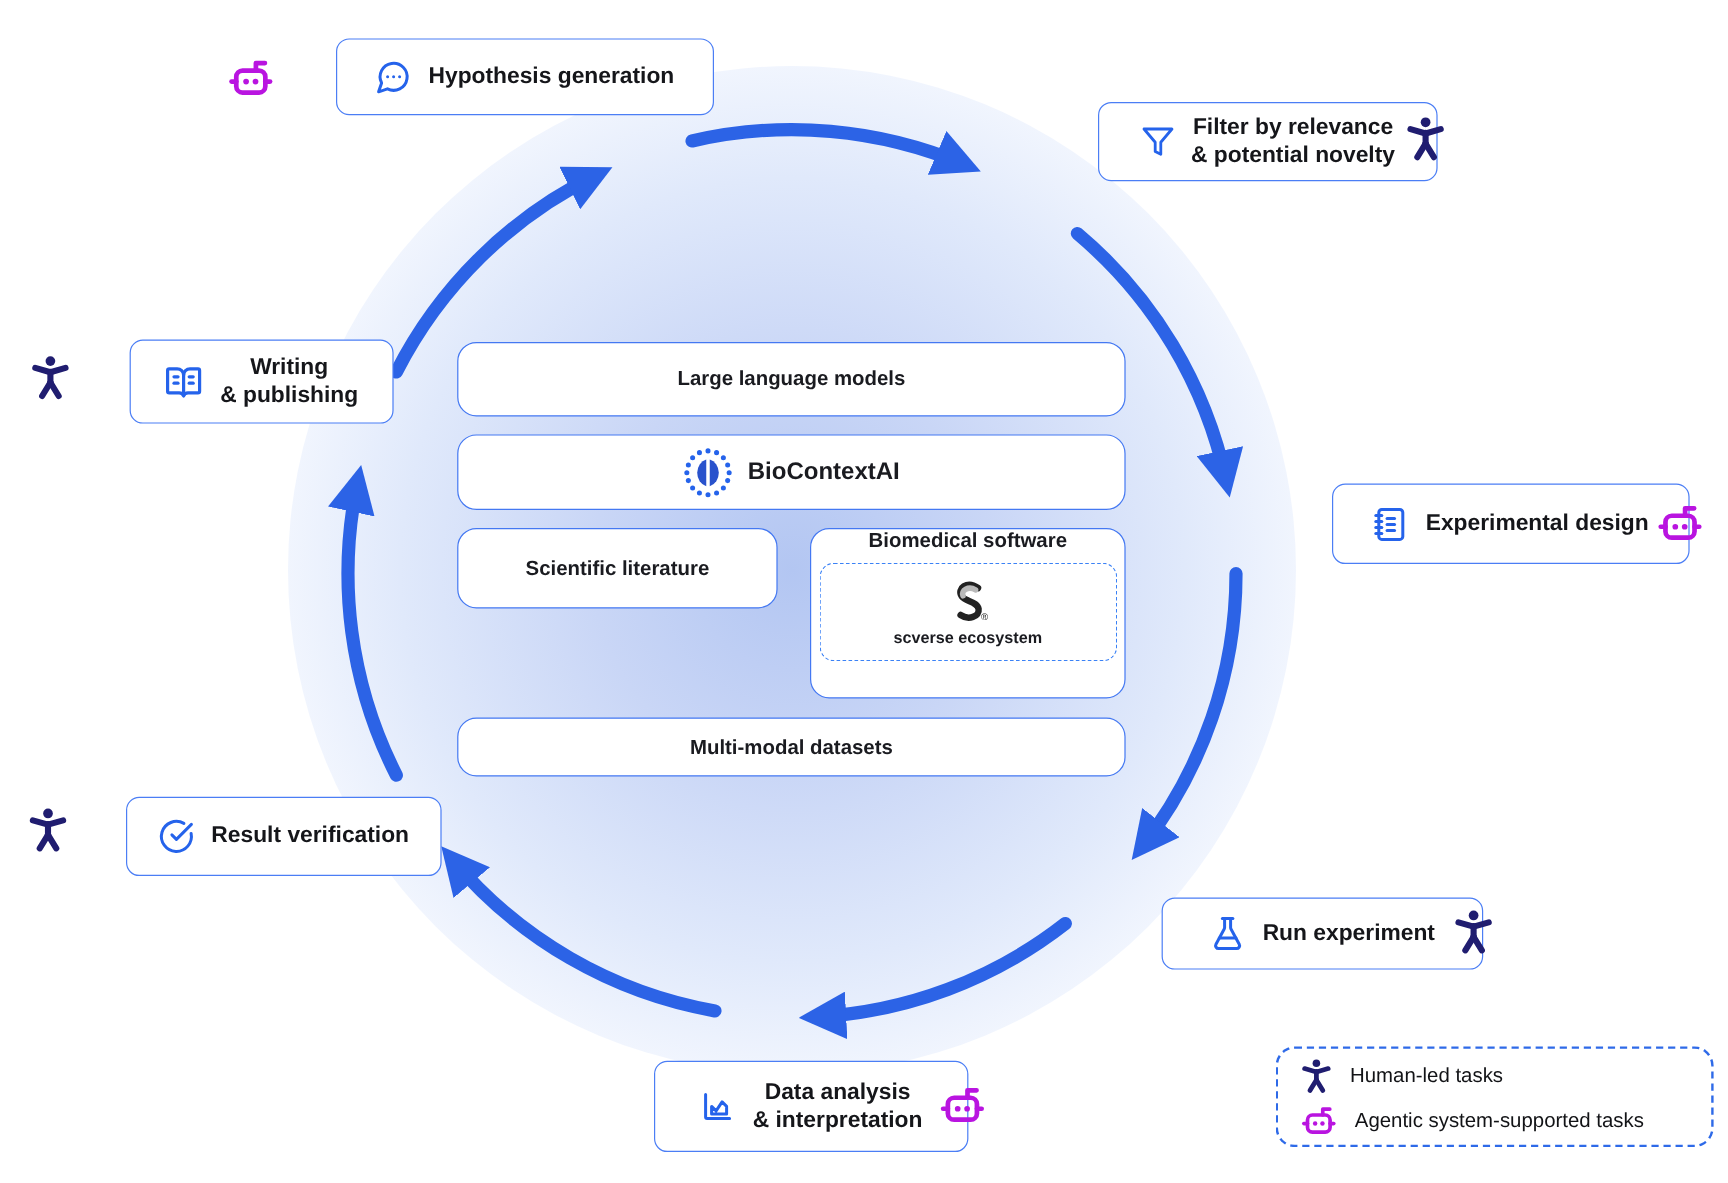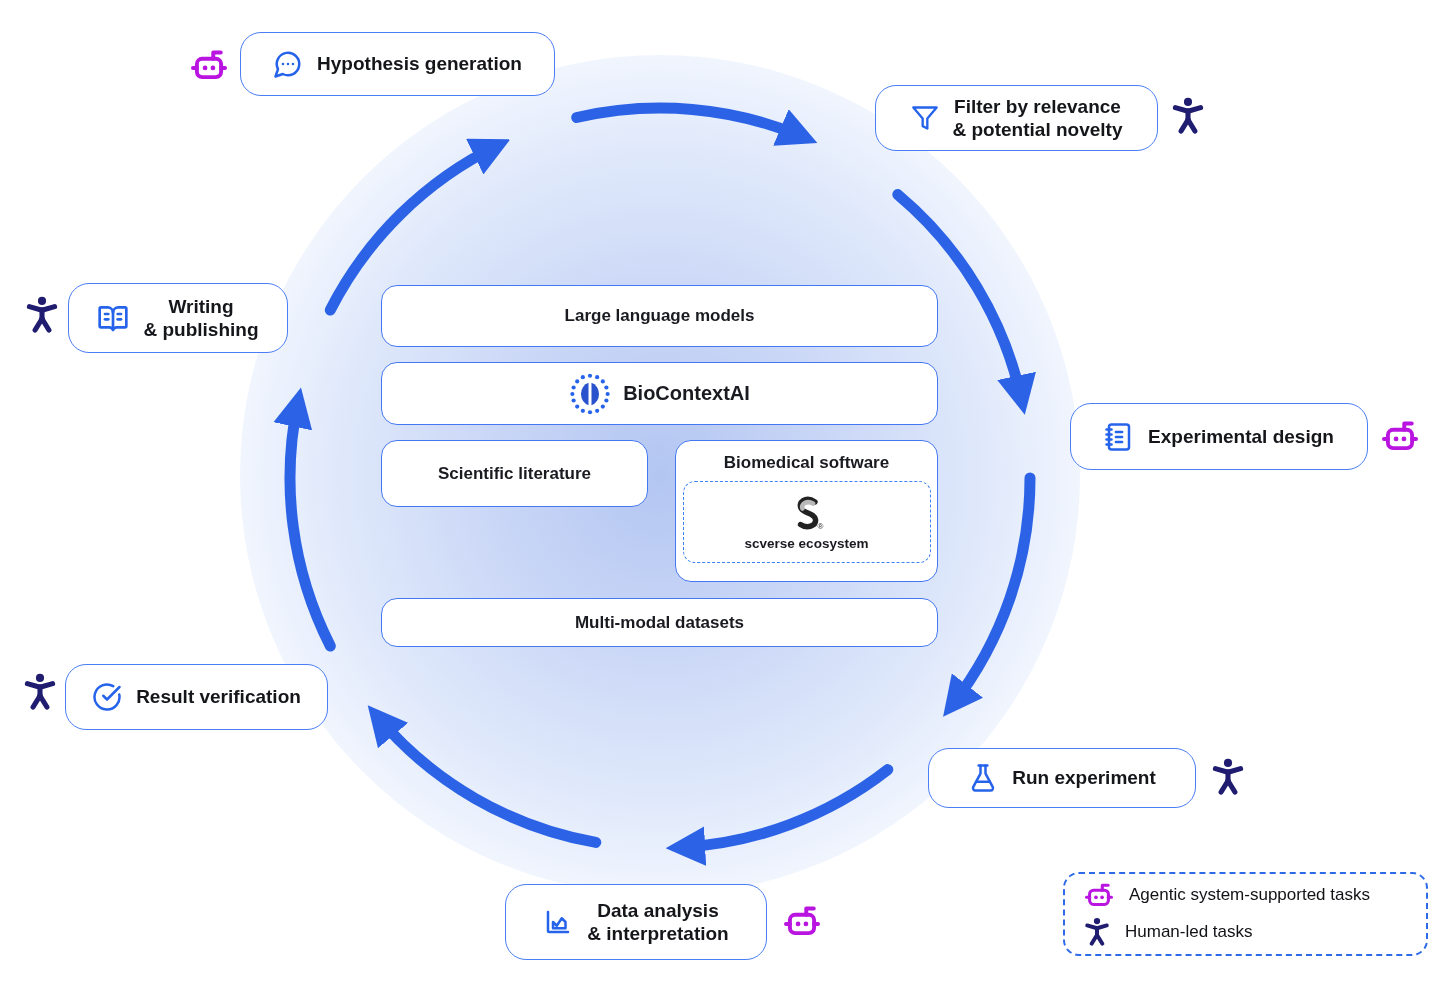--- a/index.html
+++ b/index.html
@@ -8,29 +8,29 @@
     font-family:"Liberation Sans",sans-serif;color:#15161a;
   }
   .glow{
     position:absolute;left:240px;top:55px;width:840px;height:840px;border-radius:50%;
     background:radial-gradient(circle,#b3c6f2 0%,#c9d6f6 28%,#e0e9fb 55%,#f2f6fe 72%,rgba(255,255,255,0) 80%);
     pointer-events:none;
   }
   svg.arrows{position:absolute;left:0;top:0;width:1440px;height:986px;}
   .box{
     position:absolute;display:flex;align-items:center;justify-content:center;gap:14px;
-    background:#ffffff;border:1.8px solid #4b7ef5;border-radius:21px;box-sizing:border-box;
+    background:#ffffff;border:1.8px solid #4b7ef5;border-radius:11px;box-sizing:border-box;margin-left:40px;
   }
   .label{font-weight:700;font-size:19px;line-height:1.22;white-space:pre-line;text-align:center;}
   .cbox{
     position:absolute;display:flex;align-items:center;justify-content:center;gap:12px;
     background:#ffffff;border:1.6px solid #4478f2;border-radius:16px;box-sizing:border-box;
   }
   .clabel{font-weight:700;font-size:17px;color:#1a1b20;}
-  .biomed{flex-direction:column;justify-content:flex-start;padding-top:12px;gap:8px;}
+  .biomed{flex-direction:column;justify-content:flex-start;gap:8px;}
   .dashedsub{
     width:246px;height:80px;border:1.6px dashed #3b82f6;border-radius:12px;
     display:flex;flex-direction:column;align-items:center;justify-content:center;gap:2px;
   }
   .sublabel{font-weight:700;font-size:13.5px;color:#1a1b20;}
   .actor{position:absolute;}
   .legend{
     position:absolute;left:1063px;top:872px;width:365px;height:84px;border:2px dashed #2e6ae8;
     border-radius:16px;box-sizing:border-box;display:flex;flex-direction:column;justify-content:center;
     gap:7px;padding:0 18px;background:transparent;
@@ -287,29 +287,29 @@
           <use href="#i-book"></use>
         </svg>
       </span>
     <span class="label">Writing
 &amp; publishing</span>
   </div>
 
   <div class="legend">
     <div class="legend-row">
       <span class="icon">
+          <svg width="28" height="32">
+            <use href="#i-human"></use>
+          </svg>
+        </span>
+      <span class="legend-label">Human-led tasks</span>
+    </div>
+    <div class="legend-row">
+      <span class="icon">
           <svg width="32" height="28">
             <use href="#i-robot"></use>
           </svg>
         </span>
       <span class="legend-label">Agentic system-supported tasks</span>
     </div>
-    <div class="legend-row">
-      <span class="icon">
-          <svg width="28" height="32">
-            <use href="#i-human"></use>
-          </svg>
-        </span>
-      <span class="legend-label">Human-led tasks</span>
-    </div>
   </div>
 
 </div>
 
 </body></html>

